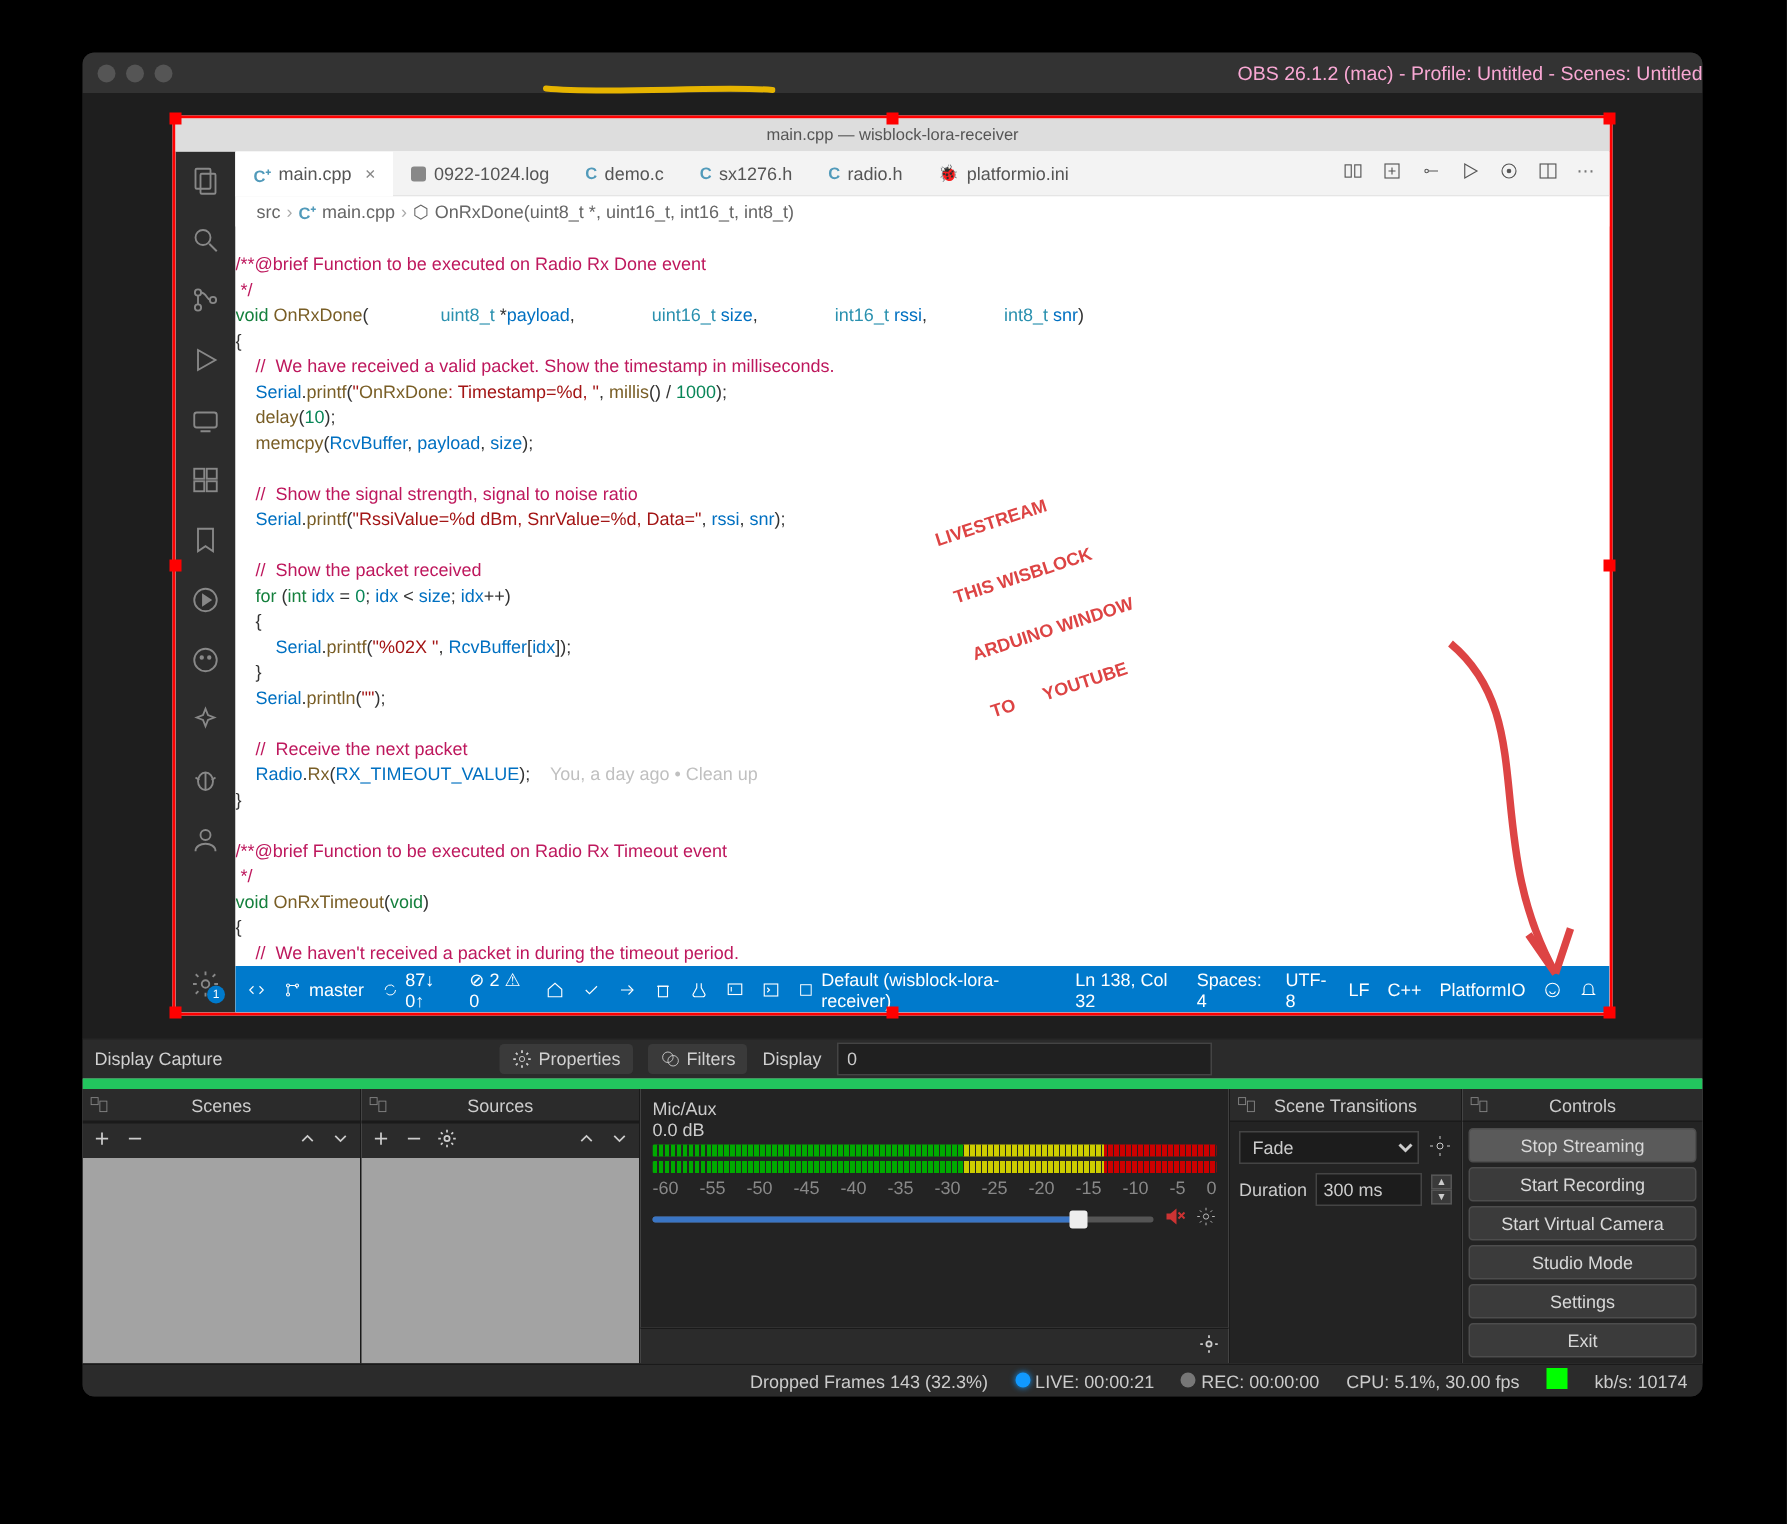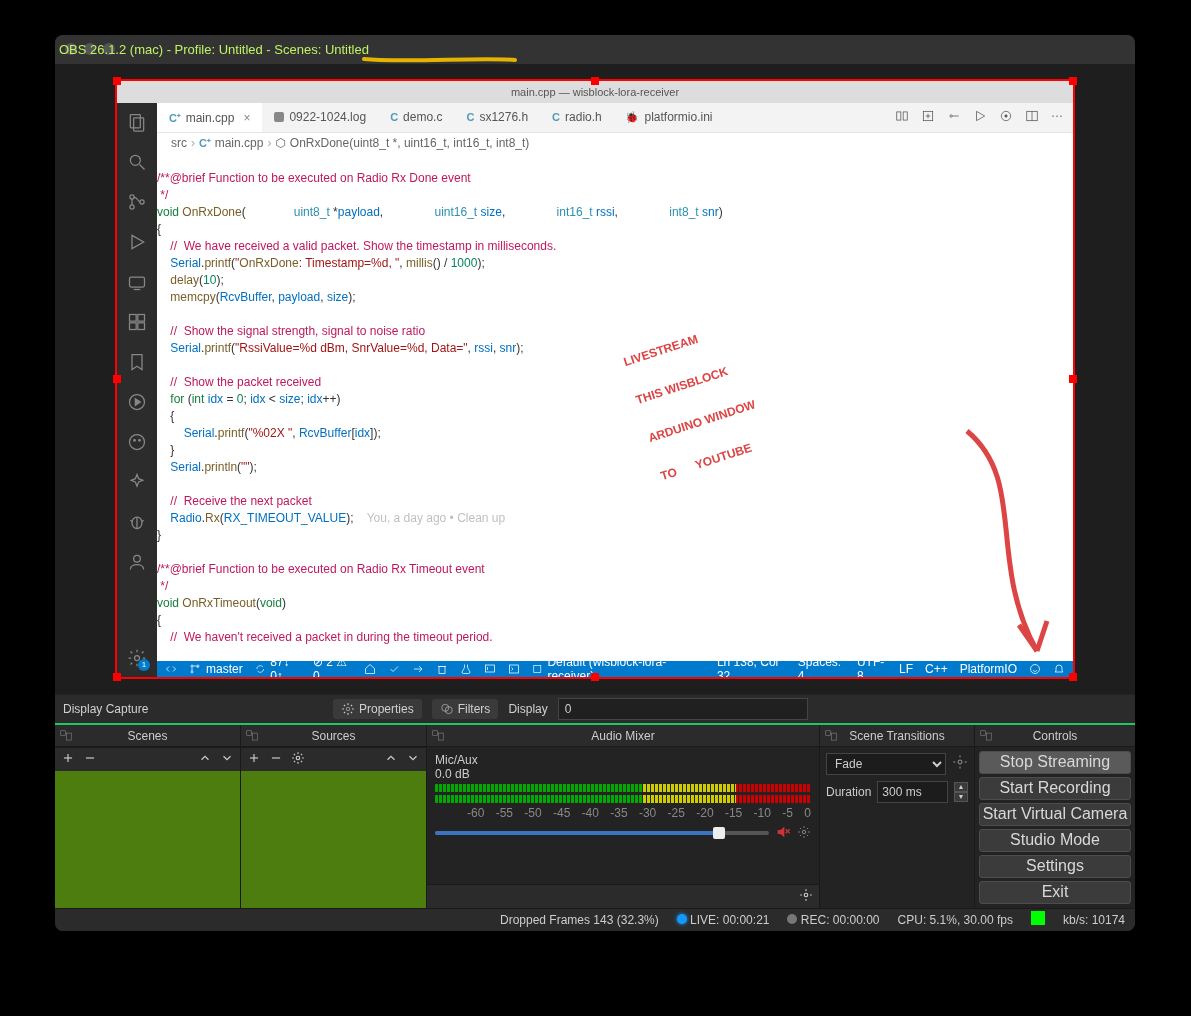--- a/index.html
+++ b/index.html
@@ -2,21 +2,21 @@
 <html><head>
 <meta charset="utf-8">
 <style>
   * { margin:0; padding:0; box-sizing:border-box; font-family:-apple-system,BlinkMacSystemFont,"Segoe UI",Helvetica,Arial,sans-serif; font-size:12px; }
   body { background:#000; width:1191px; height:1016px; overflow:hidden; position:relative; }
   
   .obs-window { position:absolute; left:55px; top:35px; width:1080px; height:896px; background:#2b2b2b; border-radius:8px; box-shadow:0 20px 60px rgba(0,0,0,0.8); display:flex; flex-direction:column; overflow:hidden;}
   .titlebar { height:30px; background:#333; display:flex; align-items:center; padding:0 10px; position:relative;}
   .traffic { display:flex; gap:7px; }
   .tl { width:12px; height:12px; border-radius:50%; background:#555;}
-  .titlebar-title { position:absolute; left:4px; right:0; text-align:left; color:#bef264; font-size:13px;}
+  .titlebar-title { position:absolute; left:4px; right:0; text-align:right; color:#f9a8d4; font-size:13px;}
   
   .preview-area { flex:0 0 630px; background:#1e1e1e; display:flex; align-items:flex-start; justify-content:center; padding:15px 10px 10px 10px;}
   .capture-box { width:960px; height:600px; border:2px solid #ff0000; position:relative; background:#fff;}
   .handle { position:absolute; width:8px; height:8px; background:#ff0000;}
   .h-tl{top:-4px;left:-4px}.h-tr{top:-4px;right:-4px}.h-bl{bottom:-4px;left:-4px}.h-br{bottom:-4px;right:-4px}
   .h-t{top:-4px;left:50%;margin-left:-4px}.h-b{bottom:-4px;left:50%;margin-left:-4px}
   .h-l{top:50%;left:-4px;margin-top:-4px}.h-r{top:50%;right:-4px;margin-top:-4px}
   
   .vscode { width:100%; height:100%; display:flex; flex-direction:column; font-size:12px;}
   .vs-titlebar{height:22px;background:#ddd;color:#555;font-size:11px;text-align:center;line-height:22px;}
@@ -35,64 +35,64 @@
   .tab-ini{color:#e37933;font-size:11px;}
   .tab-actions{margin-left:auto;display:flex;gap:12px;padding-right:10px;color:#777;}
   .tab-actions svg{width:14px;height:14px;stroke:#555;fill:none;stroke-width:1.3;}
   .vs-breadcrumb{height:20px;padding:0 14px;font-size:11px;color:#666;display:flex;align-items:center;gap:4px;background:#fff;}
   .vs-breadcrumb .sep{color:#aaa;}
   .vs-editor{flex:1;display:flex;font-family:Menlo,Consolas,monospace;font-size:12.5px;line-height:17px;overflow:hidden;}
   .gutter{width:50px;text-align:right;color:#999;padding-right:14px;background:#fff;}
   .codecol{flex:1;white-space:pre;color:#333;}
   .codecol .kw{color:#15803d;} .codecol .ty{color:#2b91af;padding-left:48px;} .codecol .cm{color:#be185d;}
   .codecol .fn{color:#795e26;} .codecol .nm{color:#098658;} .codecol .st{color:#a31515;} .codecol .cn{color:#0070c1;} .codecol .gl{color:#c0c0c0;}
-  .vs-status{height:16px;background:#007acc;color:#fff;display:flex;align-items:center;font-size:11px;padding:0 8px;gap:12px;}
+  .vs-status{height:31px;background:#007acc;color:#fff;display:flex;align-items:center;font-size:11px;padding:0 8px;gap:12px;}
   .vs-status .sgrp{display:flex;align-items:center;gap:5px;}
   .vs-status .spacer{flex:1;}
   .vs-status svg{width:12px;height:12px;stroke:#fff;fill:none;stroke-width:1.5;}
   
   .annot{position:absolute;pointer-events:none;}
   
   .source-toolbar{height:30px;background:#2b2b2b;color:#d0d0d0;display:flex;align-items:center;padding:0 8px;gap:10px;border-top:1px solid #222;}
   .source-toolbar .btn{background:#3a3a3a;border:none;color:#d0d0d0;padding:3px 8px;border-radius:3px;display:flex;align-items:center;gap:4px;}
   .source-toolbar svg{width:14px;height:14px;fill:#d0d0d0;stroke:#d0d0d0;}
   .source-toolbar input.sel{background:#202020;border:1px solid #444;color:#ccc;padding:2px 6px;width:250px;height:22px;}
   
-  .panels{flex:1;display:flex;background:#4d7c0f;border-top:2px solid #22c55e;justify-content:space-between;}
+  .panels{flex:1;display:flex;background:#a3a3a3;border-top:7px solid #22c55e;justify-content:space-between;}
   .panel{border-right:1px solid #1a1a1a;display:flex;flex-direction:column;min-width:0;}
   .panel-header{height:22px;background:#2b2b2b;color:#ccc;text-align:center;font-size:12px;line-height:22px;position:relative;border-bottom:1px solid #1a1a1a;}
   .panel-header .dock-icn{position:absolute;left:4px;top:4px;width:14px;height:14px;stroke:#888;fill:none;}
   .panel-body{flex:1;background:#232323;position:relative;overflow:hidden;}
   .panel-footer{height:24px;background:#2b2b2b;display:flex;align-items:center;gap:8px;padding:0 6px;border-top:1px solid #1a1a1a;}
   .panel-footer svg{width:14px;height:14px;stroke:#ccc;fill:none;stroke-width:2;}
   .scenes-list .item,.sources-list .item{padding:4px 8px;color:#ddd;font-size:12px;display:flex;align-items:center;gap:6px;}
   .sources-list .item.sel{background:#3a75c4;color:#fff;}
   .sources-list svg{width:14px;height:14px;stroke:#fff;fill:none;}
   .hand-note{position:absolute;left:10px;top:24px;font-family:"Comic Sans MS","Marker Felt",cursive;color:#e6b400;font-size:26px;line-height:1.1;transform:rotate(-1deg);font-weight:bold;letter-spacing:2px;}
   
   .mixer{padding:6px 8px;color:#ccc;}
   .mixer .row1{display:flex;justify-content:space-between;font-size:11px;flex-direction:column;}
   .meter{height:8px;background:linear-gradient(90deg,#0a0 0%,#0a0 55%,#cc0 55%,#cc0 80%,#c00 80%,#c00 100%);margin:3px 0;border-radius:1px;position:relative;}
   .meter::after{content:"";position:absolute;inset:0;background:repeating-linear-gradient(90deg,transparent 0 3px,#232323 3px 4px);}
-  .ticks{display:flex;justify-content:space-between;font-size:9px;color:#888;margin-bottom:4px;margin-left:32px;}
+  .ticks{display:flex;justify-content:space-between;font-size:9px;color:#888;margin-bottom:4px;}
   .slider-row{display:flex;align-items:center;gap:6px;}
   .slider-track{flex:1;height:4px;background:#555;border-radius:2px;position:relative;}
   .slider-fill{position:absolute;left:0;top:0;bottom:0;width:85%;background:#3a75c4;border-radius:2px;}
   .slider-thumb{position:absolute;left:85%;top:-4px;width:12px;height:12px;background:#eee;border-radius:2px;margin-left:-6px;}
   .mute svg{width:16px;height:16px;fill:#c33;}
   .gear svg{width:14px;height:14px;stroke:#ccc;fill:none;}
   
   .trans-body{padding:6px;color:#ccc;display:flex;flex-direction:column;gap:6px;}
   .trans-body select,.trans-body input{background:#1c1c1c;color:#ccc;border:1px solid #444;padding:2px 4px;height:22px;width:100%;}
   .trans-row{display:flex;align-items:center;gap:6px;}
   .spin{display:flex;flex-direction:column;}
   .spin button{width:14px;height:10px;background:#3a3a3a;border:1px solid #555;color:#ccc;font-size:7px;line-height:7px;padding:0;}
   
   .ctrl-body{padding:4px;display:flex;flex-direction:column;gap:3px;}
-  .ctrl-body button{background:#3b3b3b;border:1px solid #4d4d4d;color:#d8d8d8;height:23px;font-size:16px;border-radius:3px;}
+  .ctrl-body button{background:#3b3b3b;border:1px solid #4d4d4d;color:#d8d8d8;height:23px;font-size:12px;border-radius:3px;}
   .ctrl-body button.active{background:#5a5a5a;}
   
   .obs-status{height:24px;background:#2b2b2b;color:#ccc;display:flex;align-items:center;padding:0 10px;gap:18px;font-size:12px;border-top:1px solid #1a1a1a;}
   .obs-status .spacer{flex:1;}
   .sq-green{width:14px;height:14px;background:#0f0;display:inline-block;}
   .live-dot{width:10px;height:10px;border-radius:50%;background:#19f;display:inline-block;box-shadow:0 0 4px #19f;}
   .rec-dot{width:10px;height:10px;border-radius:50%;background:#777;display:inline-block;}
   
   .yellow-underline{position:absolute;left:362px;top:55px;width:155px;height:8px;pointer-events:none;}
 </style>
@@ -484,27 +484,20 @@
         <span><svg viewBox="0 0 24 24">
               <polyline points="6,15 12,9 18,15"></polyline>
             </svg></span>
         <span><svg viewBox="0 0 24 24">
               <polyline points="6,9 12,15 18,9"></polyline>
             </svg></span>
       </div>
     </div>
 
     <div class="panel" style="flex:1;">
-      <div class="panel-header">
-        <svg class="dock-icn" viewBox="0 0 24 24">
-            <rect x="3" y="3" width="8" height="8"></rect>
-            <rect x="13" y="7" width="8" height="12"></rect>
-          </svg>
-        <span>Audio Mixer</span>
-      </div>
       <div class="panel-body mixer">
         <div class="row1">
           <span>Mic/Aux</span>
           <span>0.0 dB</span>
         </div>
         <div class="meter"></div>
         <div class="meter"></div>
         <div class="ticks" id="ticks">
             <span>-60</span>
             <span>-55</span>

